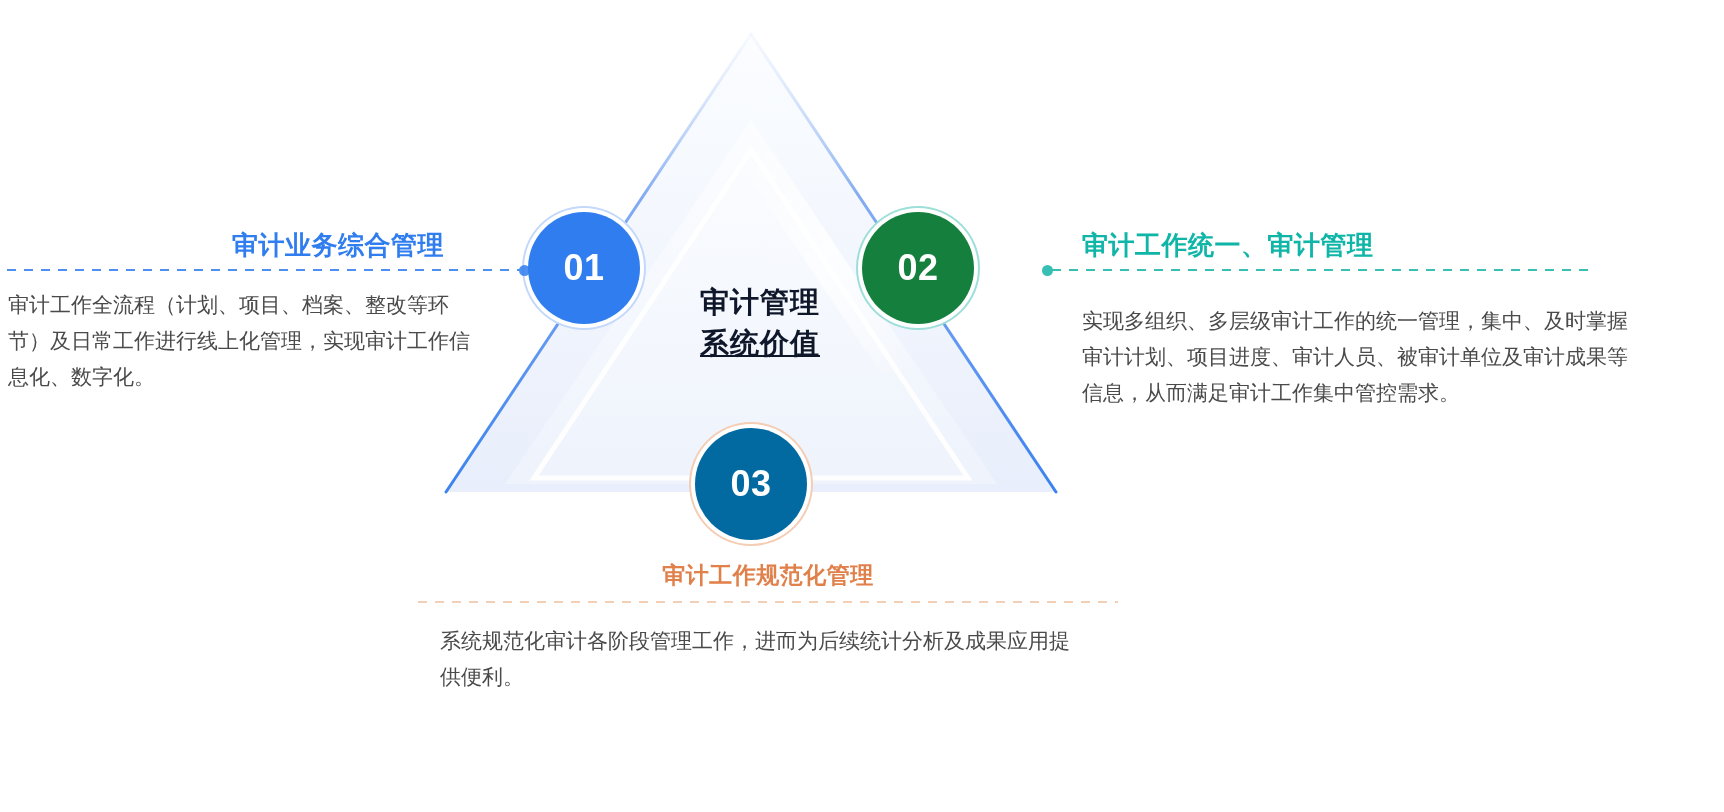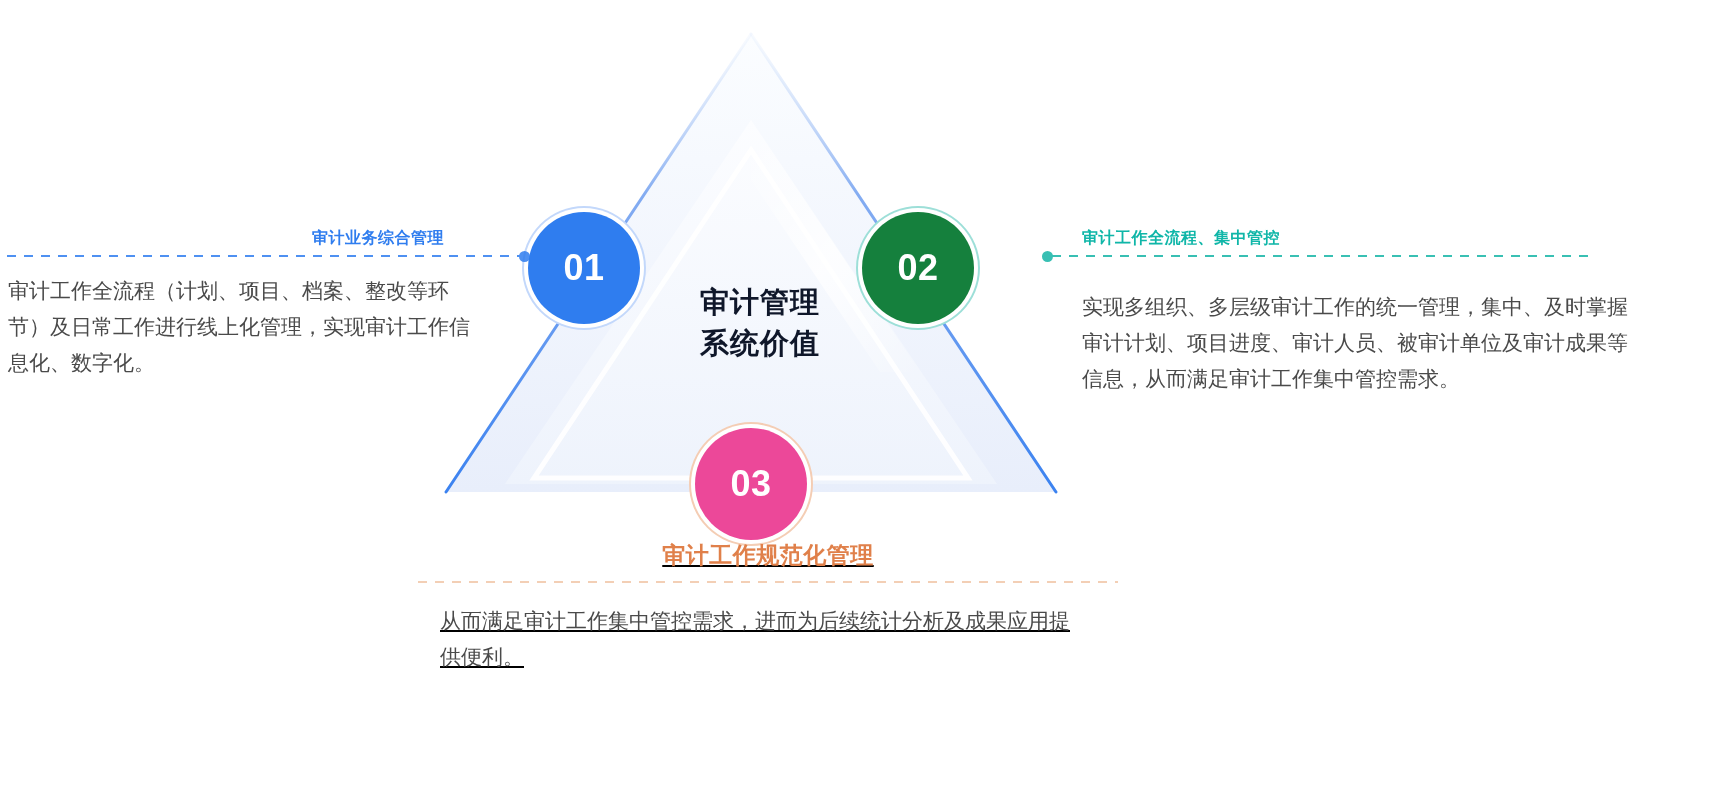--- a/index.html
+++ b/index.html
@@ -19,21 +19,21 @@
     position: absolute;
     left: 660px; top: 282px;
     width: 200px;
     text-align: center;
     font-size: 29px;
     font-weight: bold;
     line-height: 1.42;
     color: #0f172a;
     letter-spacing: 1px;
   }
-  .center-title .l2 { display:block; }
+  .center-title .l2 { display:block;text-decoration:underline; }
 
   
   .num-circle {
     position: absolute;
     border-radius: 50%;
     display: flex;
     align-items: center;
     justify-content: center;
     color: #ffffff;
     font-size: 36px;
@@ -45,29 +45,29 @@
     background: #2f7def;
     box-shadow: 0 0 0 4px #ffffff, 0 0 0 6px #c3d8fb;
   }
   #circle-02 {
     left: 862px; top: 212px; width: 112px; height: 112px;
     background: #15803d;
     box-shadow: 0 0 0 4px #ffffff, 0 0 0 6px #9ddfd8;
   }
   #circle-03 {
     left: 695px; top: 428px; width: 112px; height: 112px;
-    background: #ec4899;
+    background: #0369a1;
     box-shadow: 0 0 0 4px #ffffff, 0 0 0 6px #f4cdb4;
   }
 
   
   .panel { position: absolute; }
 
   .panel-heading {
-    font-size: 16px;
+    font-size: 26px;
     font-weight: bold;
     letter-spacing: 0.5px;
     white-space: nowrap;
   }
   .panel-body {
     font-size: 21px;
     line-height: 1.72;
     color: #4a4a4a;
   }
 
@@ -122,21 +122,21 @@
     width: 11px; height: 11px; border-radius: 50%;
     background: #16b5a6;
   }
   #panel-02 .panel-body {
     margin-top: 32px;
     padding-left: 10px;
     padding-right: 78px;
   }
 
   
-  #panel-03 { left: 418px; top: 540px; width: 700px; text-decoration: underline; }
+  #panel-03 { left: 418px; top: 560px; width: 700px; }
   #panel-03 .panel-heading {
     color: #e0804a;
     text-align: center;
     margin-bottom: 10px;
     font-size: 23px;
   }
   #panel-03 .rule {
     position: relative;
     height: 2px;
     background-image: repeating-linear-gradient(to right,
@@ -217,26 +217,26 @@
 
   <div class="panel" id="panel-01">
     <div class="panel-heading">审计业务综合管理</div>
     <div class="rule">
       <span class="rule-dot"></span>
     </div>
     <div class="panel-body">审计工作全流程（计划、项目、档案、整改等环节）及日常工作进行线上化管理，实现审计工作信息化、数字化。</div>
   </div>
 
   <div class="panel" id="panel-02">
-    <div class="panel-heading">审计工作全流程、集中管控</div>
+    <div class="panel-heading">审计工作统一、审计管理</div>
     <div class="rule">
       <span class="rule-dot"></span>
     </div>
     <div class="panel-body">实现多组织、多层级审计工作的统一管理，集中、及时掌握审计计划、项目进度、审计人员、被审计单位及审计成果等信息，从而满足审计工作集中管控需求。</div>
   </div>
 
   <div class="panel" id="panel-03">
     <div class="panel-heading">审计工作规范化管理</div>
     <div class="rule"></div>
-    <div class="panel-body">从而满足审计工作集中管控需求，进而为后续统计分析及成果应用提供便利。</div>
+    <div class="panel-body">系统规范化审计各阶段管理工作，进而为后续统计分析及成果应用提供便利。</div>
   </div>
 
 </div>
 
 </body></html>

